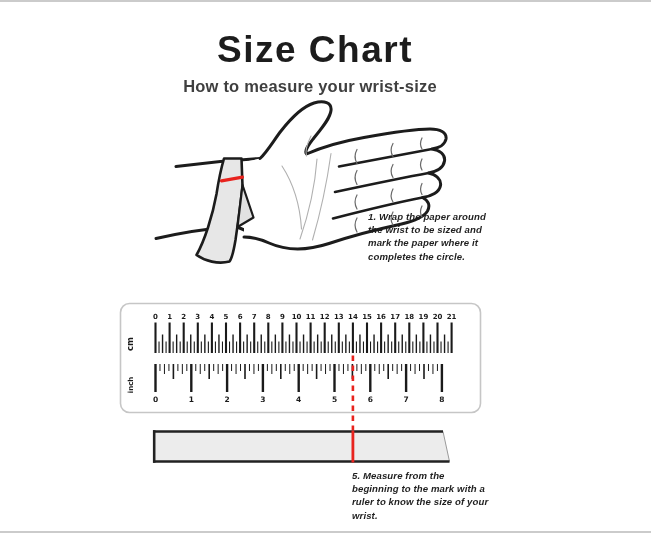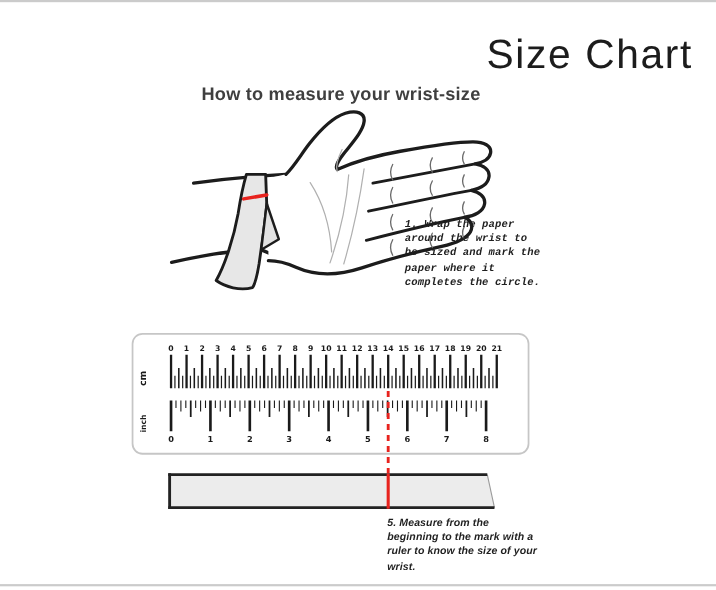--- a/index.html
+++ b/index.html
@@ -5,34 +5,34 @@
   html,body{margin:0;padding:0;}
   body{
     width:651px;height:536px;position:relative;overflow:hidden;
     background:#ffffff;
     font-family:"Liberation Sans", sans-serif;
   }
   .edge-line{position:absolute;left:0;width:651px;height:2px;background:#cbcbcb;}
   #top-line{top:0;}
   #bottom-line{top:531px;}
   .page-title{
-    position:absolute;left:0;top:4px;width:630px;text-align:right;
-    font-size:37px;font-weight:400;letter-spacing:1.5px;color:#1c1c1c;
+    position:absolute;left:0;top:4px;width:630px;text-align:center;
+    font-size:37px;font-weight:700;letter-spacing:1.5px;color:#1c1c1c;
   }
   .page-subtitle{
     position:absolute;left:0;top:63px;width:620px;text-align:center;
     font-size:16.5px;font-weight:700;color:#3f3f3f;letter-spacing:.2px;
   }
   .note{
     position:absolute;
     font-style:italic;font-weight:600;
     font-size:9.6px;line-height:13.2px;color:#1f1f1f;
     letter-spacing:.1px;
   }
-  #note-1{left:368px;top:197px;width:128px;font-family:Liberation Mono, monospace;}
+  #note-1{left:368px;top:210px;width:128px;}
   #note-2{left:352px;top:469px;width:140px;}
   svg{position:absolute;display:block;}
   #hand-svg{left:50px;top:90px;}
   #ruler-svg{left:115px;top:295px;}
 </style>
 </head>
 <body>
 
 <div class="edge-line" id="top-line"></div>
 <div class="edge-line" id="bottom-line"></div>

